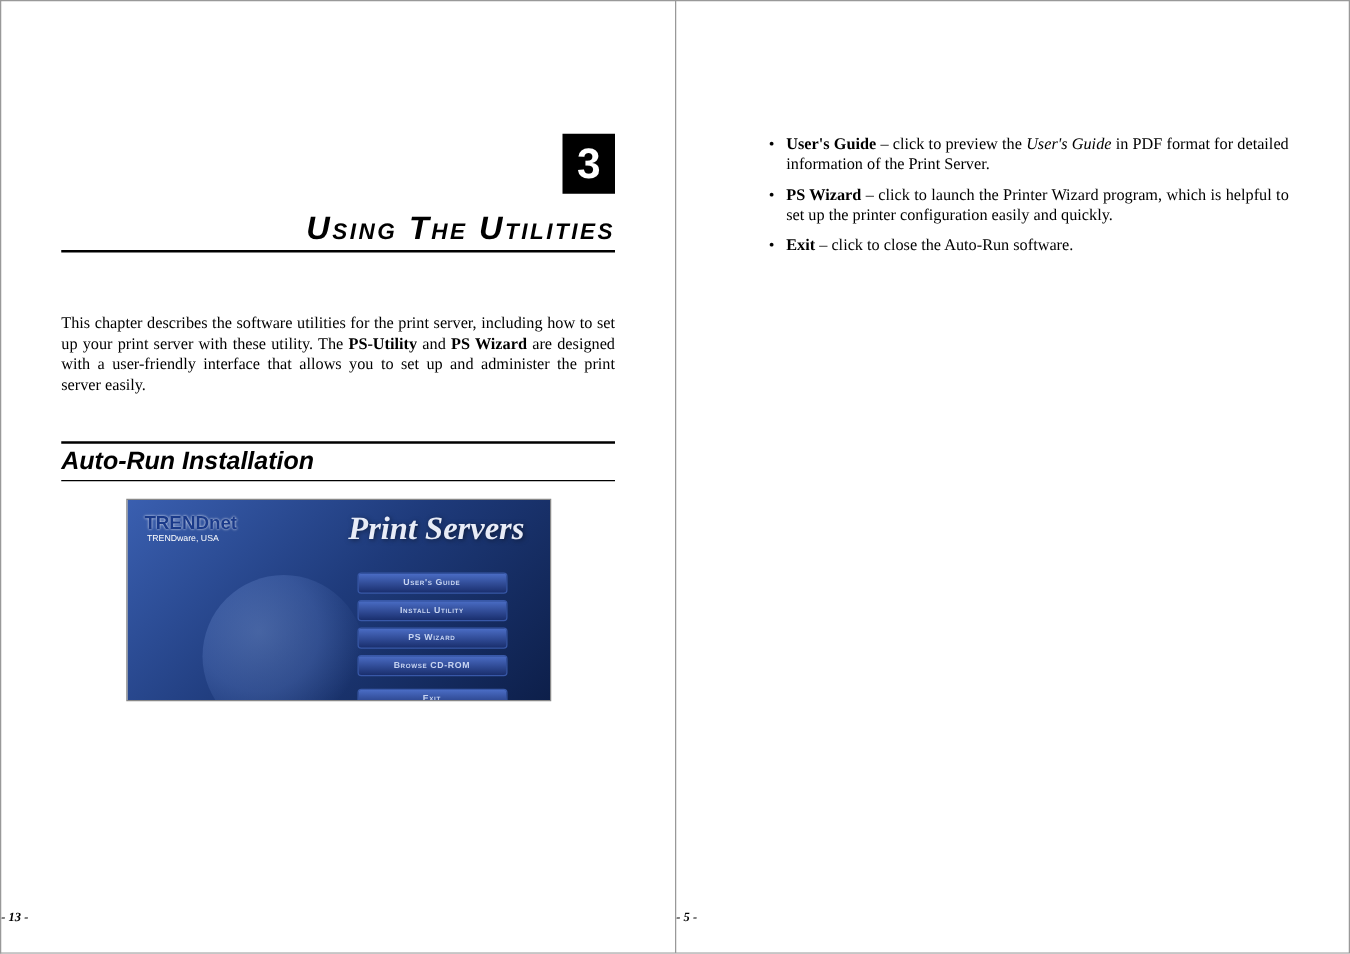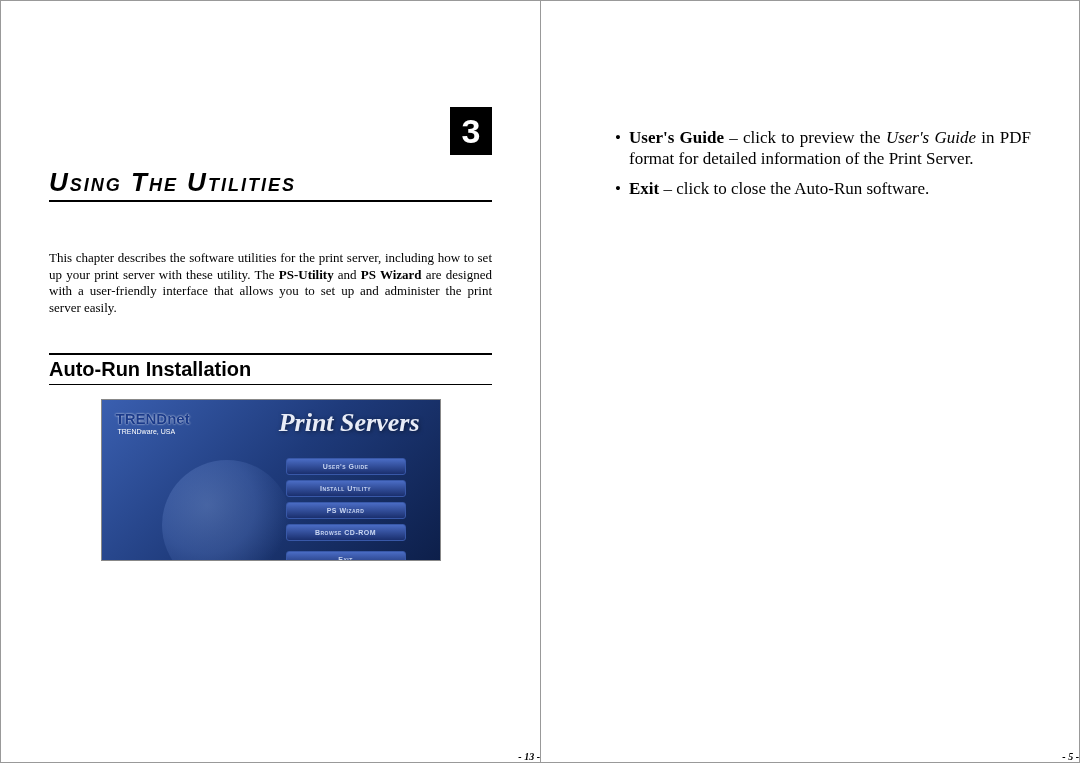--- a/index.html
+++ b/index.html
@@ -34,39 +34,41 @@
     margin-top: 76px;
     font-family: Arial, Helvetica, sans-serif;
   }
   .chapter-title {
     font-family: Arial, Helvetica, sans-serif;
     font-variant: small-caps;
     letter-spacing: 2px;
     font-size: 26px;
     font-weight: bold;
     font-style: italic;
+    text-align: right;
     border-bottom: 2px solid #000;
     padding-bottom: 2px;
     margin-top: 12px;
     margin-bottom: 48px;
   }
   .intro {
     font-size: 13px;
     text-align: justify;
     line-height: 1.28;
     margin-bottom: 36px;
   }
   .section-title {
     font-family: Arial, Helvetica, sans-serif;
     font-weight: bold;
     font-size: 20px;
     border-top: 2px solid #000;
     border-bottom: 1px solid #000;
     padding: 3px 0;
     margin-bottom: 14px;
+    font-style: italic;
   }
   .section-body {
     font-size: 13px;
     text-align: justify;
     line-height: 1.28;
     margin-bottom: 18px;
   }
   .screenshot {
     width: 340px;
     height: 162px;
@@ -131,33 +133,33 @@
     left: 60px;
     top: 60px;
     width: 130px;
     height: 130px;
     border-radius: 50%;
     background: radial-gradient(circle at 35% 35%, #8aa8e0 0%, #5a7ac0 40%, transparent 70%);
     opacity: 0.35;
   }
   .page-num {
     position: absolute;
-    bottom: 0;
+    bottom: 22px;
     left: 0;
     width: 100%;
-    text-align: right;
+    text-align: left;
     font-size: 10px;
     font-style: italic;
     font-weight: bold;
   }
   .bullet-list {
     list-style: none;
-    margin-top: 96px;
+    margin-top: 76px;
     padding-left: 26px;
-    font-size: 17px;
+    font-size: 13px;
   }
   .bullet-list li {
     position: relative;
     text-align: justify;
     line-height: 1.25;
     margin-bottom: 8px;
     padding-left: 14px;
   }
   .bullet-list li::before {
     content: "•";
@@ -197,18 +199,21 @@
 
   <div class="page-num">- 13 -</div>
 </div>
 
 <div class="page page-right">
   <ul class="bullet-list">
     <li>
       <span class="b">User's Guide</span><span> – click to preview the </span><span class="i">User's Guide</span><span> in PDF format for detailed information of the Print Server.</span>
     </li>
     <li>
+      <span class="b">PS Wizard</span><span> – click to launch the Printer Wizard program, which is helpful to set up the printer configuration easily and quickly.</span>
+    </li>
+    <li>
       <span class="b">Exit</span><span> – click to close the Auto-Run software.</span>
     </li>
   </ul>
 
   <div class="page-num">- 5 -</div>
 </div>
 
 </body></html>

